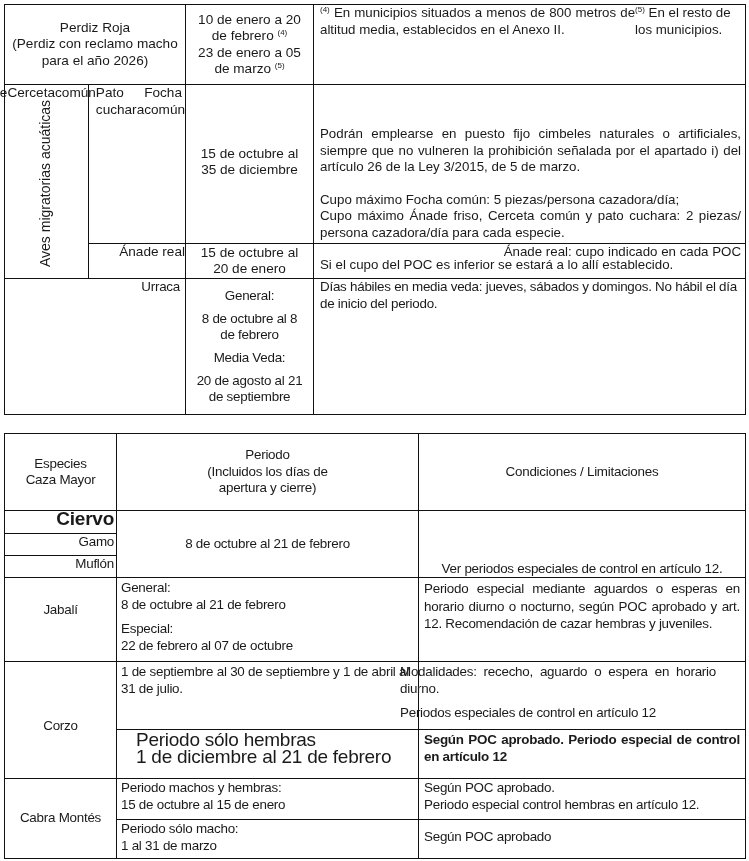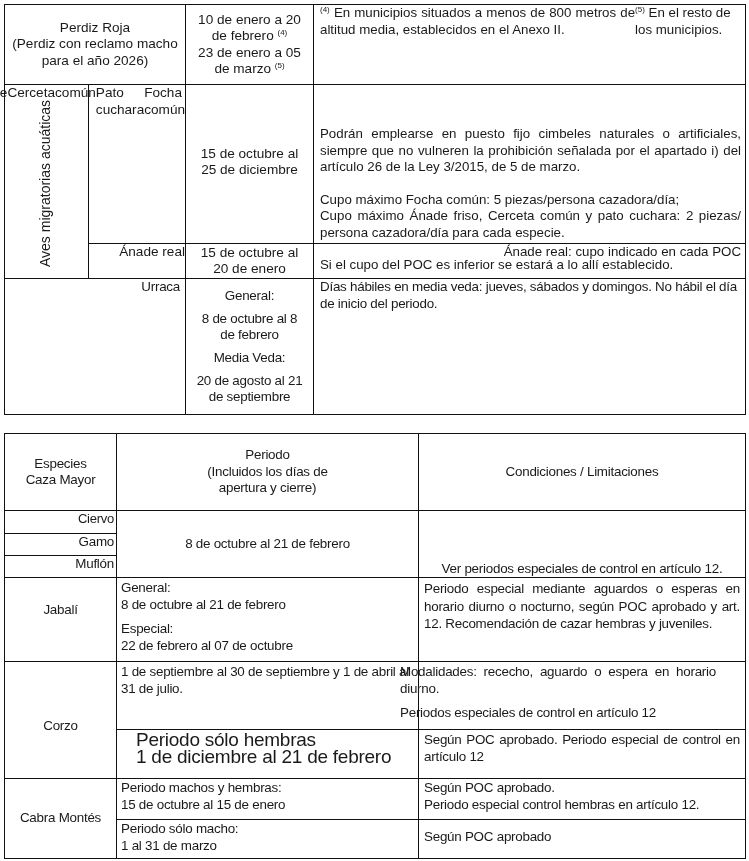--- a/index.html
+++ b/index.html
@@ -54,21 +54,21 @@
 
   <div class="cell vcenter" style="left:94px;top:85px;width:91px;height:158px;font-size:13.6px;">
     <div>Ánade friso</div>
     <div>Cerceta</div>
     <div>común</div>
     <div>Pato cuchara</div>
     <div>Focha común</div>
   </div>
   <div class="cell center" style="left:186px;top:85px;width:127px;height:158px;font-size:13.6px;padding-bottom:4px;">
     <div>15 de octubre al</div>
-    <div>25 de diciembre</div>
+    <div>35 de diciembre</div>
   </div>
   <div class="cell" style="left:320px;top:86px;width:421px;height:157px;font-size:13.3px;">
     <p class="just" style="margin-bottom:16px;margin-top:40px;">Podrán emplearse en puesto fijo cimbeles naturales o artificiales, siempre que no vulneren la prohibición señalada por el apartado i) del artículo 26 de la Ley 3/2015, de 5 de marzo.</p>
     <p>Cupo máximo Focha común: 5 piezas/persona cazadora/día;</p>
     <p class="just" style="margin-bottom:16px;">Cupo máximo Ánade friso, Cerceta común y pato cuchara: 2 piezas/ persona cazadora/día para cada especie.</p>
     <p>Si el cupo del POC es inferior se estará a lo allí establecido.</p>
   </div>
 
   <div class="cell vcenter" style="left:94px;top:244px;width:91px;height:34px;font-size:13.6px;">
     <div>Ánade real</div>
@@ -121,21 +121,21 @@
   </div>
   <div class="cell center narrow" style="left:117px;top:434px;width:301px;height:76px;font-size:13.4px;">
     <div>Periodo</div>
     <div>(Incluidos los días de</div>
     <div>apertura y cierre)</div>
   </div>
   <div class="cell center narrow" style="left:419px;top:434px;width:326px;height:76px;font-size:13.4px;">
     <div>Condiciones / Limitaciones</div>
   </div>
 
-  <div class="cell vcenter narrow" style="left:10px;top:511px;width:104px;height:22px;font-size:13px;">
+  <div class="cell vcenter narrow" style="left:10px;top:511px;width:104px;height:22px;font-size:19px;font-weight:bold;">
       <div>Ciervo</div>
     </div>
   <div class="cell vcenter narrow" style="left:10px;top:534px;width:104px;height:21px;font-size:13.4px;">
       <div>Gamo</div>
     </div>
   <div class="cell vcenter narrow" style="left:10px;top:556px;width:104px;height:21px;font-size:13.4px;">
       <div>Muflón</div>
     </div>
   <div class="cell center narrow" style="left:117px;top:511px;width:301px;height:66px;font-size:13.4px;">
     <div>8 de octubre al 21 de febrero</div>
@@ -164,21 +164,21 @@
     <div>1 de septiembre al 30 de septiembre y 1 de abril al 31 de julio.</div>
   </div>
   <div class="cell narrow" style="left:400px;top:664px;width:316px;height:64px;font-size:13.4px;">
     <p class="just" style="margin-bottom:8px;">Modalidades: rececho, aguardo o espera en horario diurno.</p>
     <p>Periodos especiales de control en artículo 12</p>
   </div>
   <div class="cell narrow" style="left:136px;top:732px;width:294px;height:46px;font-size:19px;">
     <div>Periodo sólo hembras</div>
     <div>1 de diciembre al 21 de febrero</div>
   </div>
-  <div class="cell narrow just" style="left:424px;top:732px;width:316px;height:46px;font-size:13.4px;">
+  <div class="cell narrow just" style="left:424px;top:732px;width:316px;height:46px;font-size:13.4px;font-weight:bold;">
     <p>Según POC aprobado. Periodo especial de control en artículo 12</p>
   </div>
 
   <div class="cell center narrow" style="left:5px;top:779px;width:111px;height:79px;font-size:13.4px;">
     <div>Cabra Montés</div>
   </div>
   <div class="cell narrow" style="left:121px;top:780px;width:294px;height:38px;font-size:13.4px;line-height:16.5px;">
     <div>Periodo machos y hembras:</div>
     <div>15 de octubre al 15 de enero</div>
   </div>

